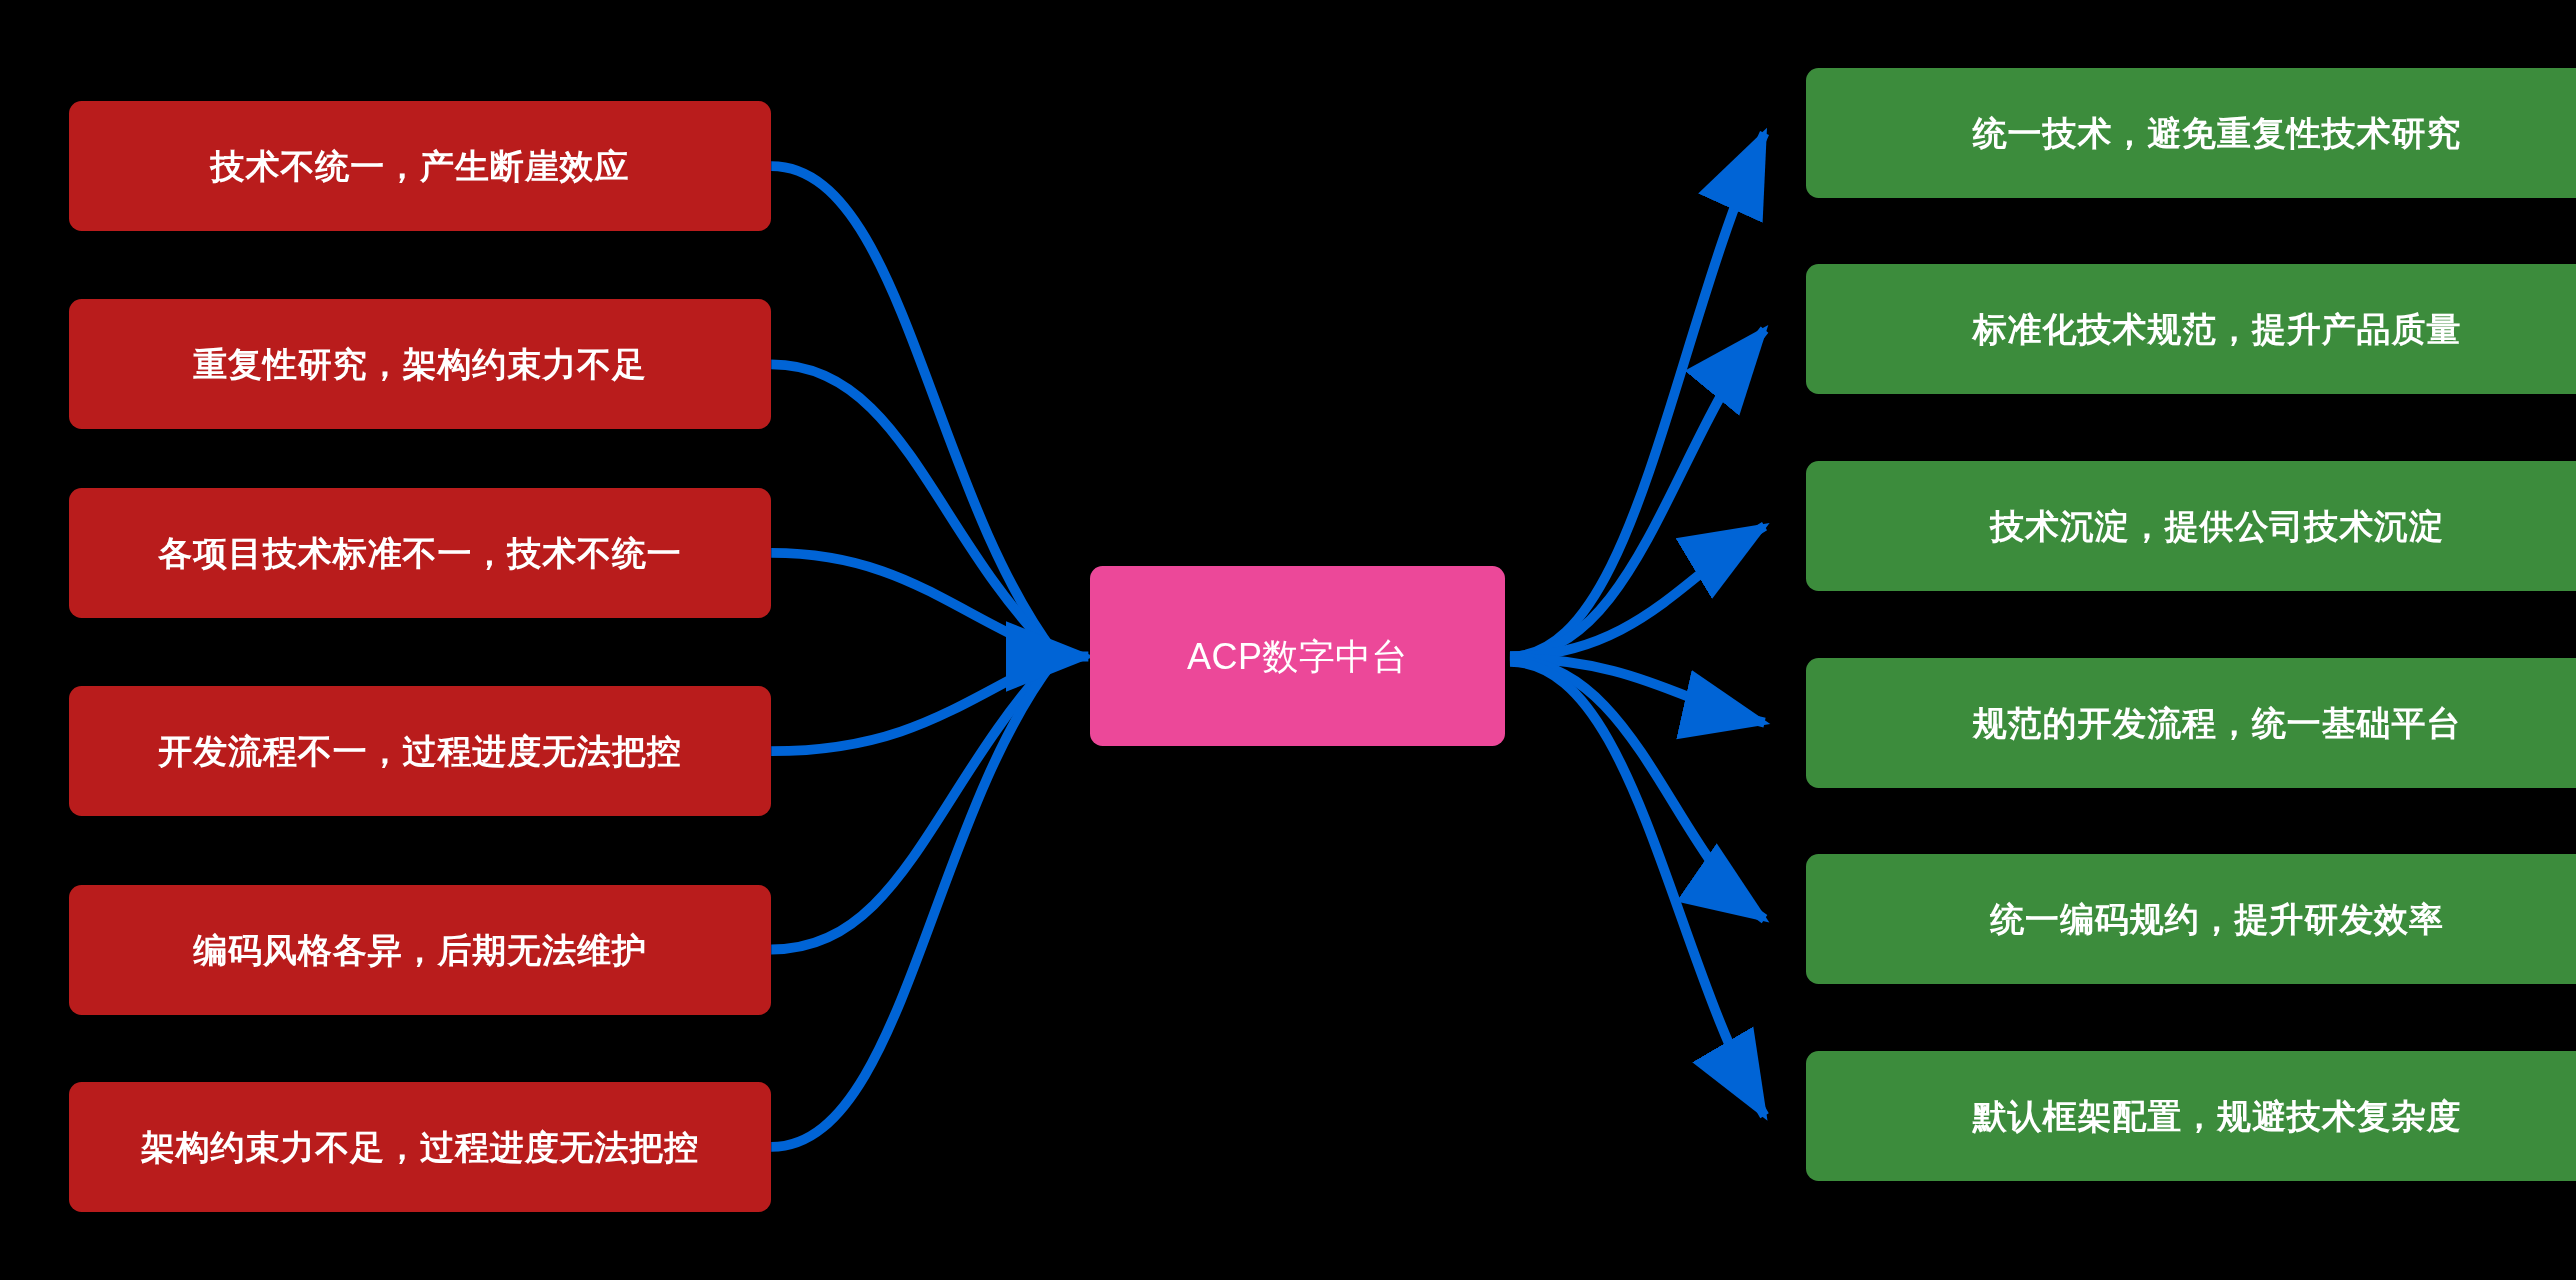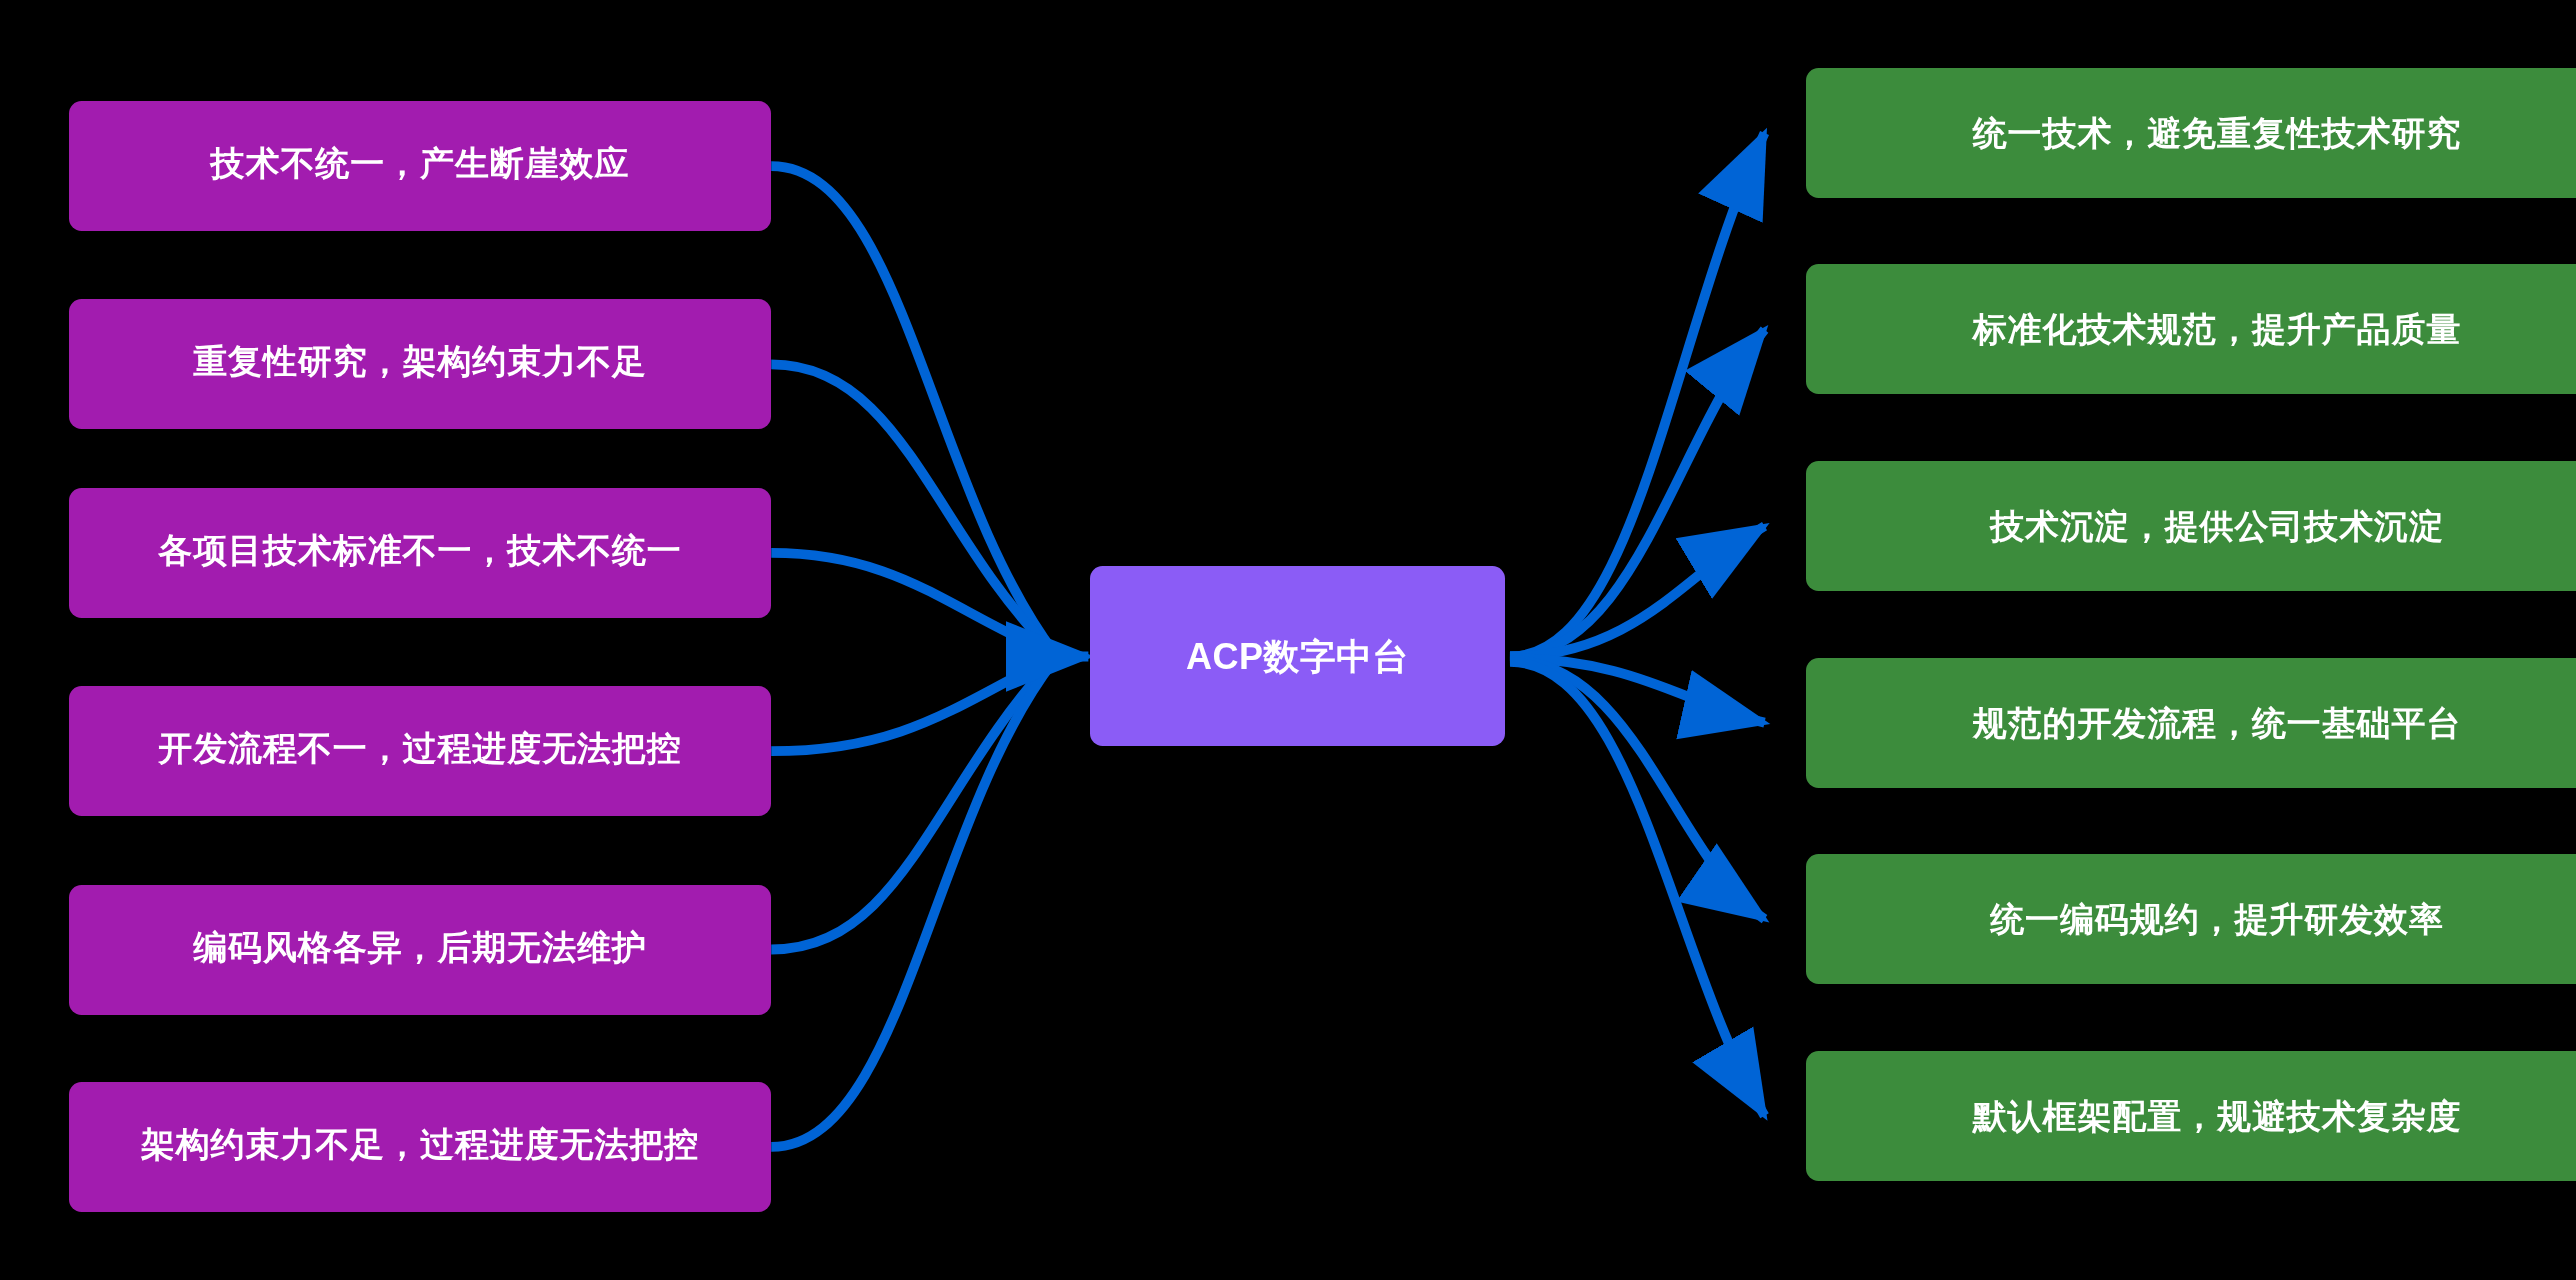--- a/index.html
+++ b/index.html
@@ -33,39 +33,38 @@
     border-radius: 12.5px;
     color: #ffffff;
     font-size: 34px;
     font-weight: 700;
     letter-spacing: 0.9px;
     line-height: 1.25;
     padding: 0 16px;
     z-index: 5;
   }
   .node-problem {
-    background: #a21caf;
+    background: #b91c1c;
     left: 69px;
     width: 702px;
     height: 130px;
-    font-family: Liberation Mono, monospace;
   }
   .node-benefit {
     background: #3c8c3c;
     left: 1806px;
     width: 822px;
     height: 130px;
   }
   .node-center {
-    background: #8b5cf6;
+    background: #ec4899;
     left: 1090px;
     top: 566px;
     width: 415px;
     height: 180px;
-    font-weight: 700;
+    font-weight: 400;
     font-size: 36px;
     letter-spacing: 0.4px;
   }
 </style>
 </head>
 <body>
 
 <div id="canvas">
 
   <svg id="edges" viewBox="0 0 2883 1433" xmlns="http://www.w3.org/2000/svg">

